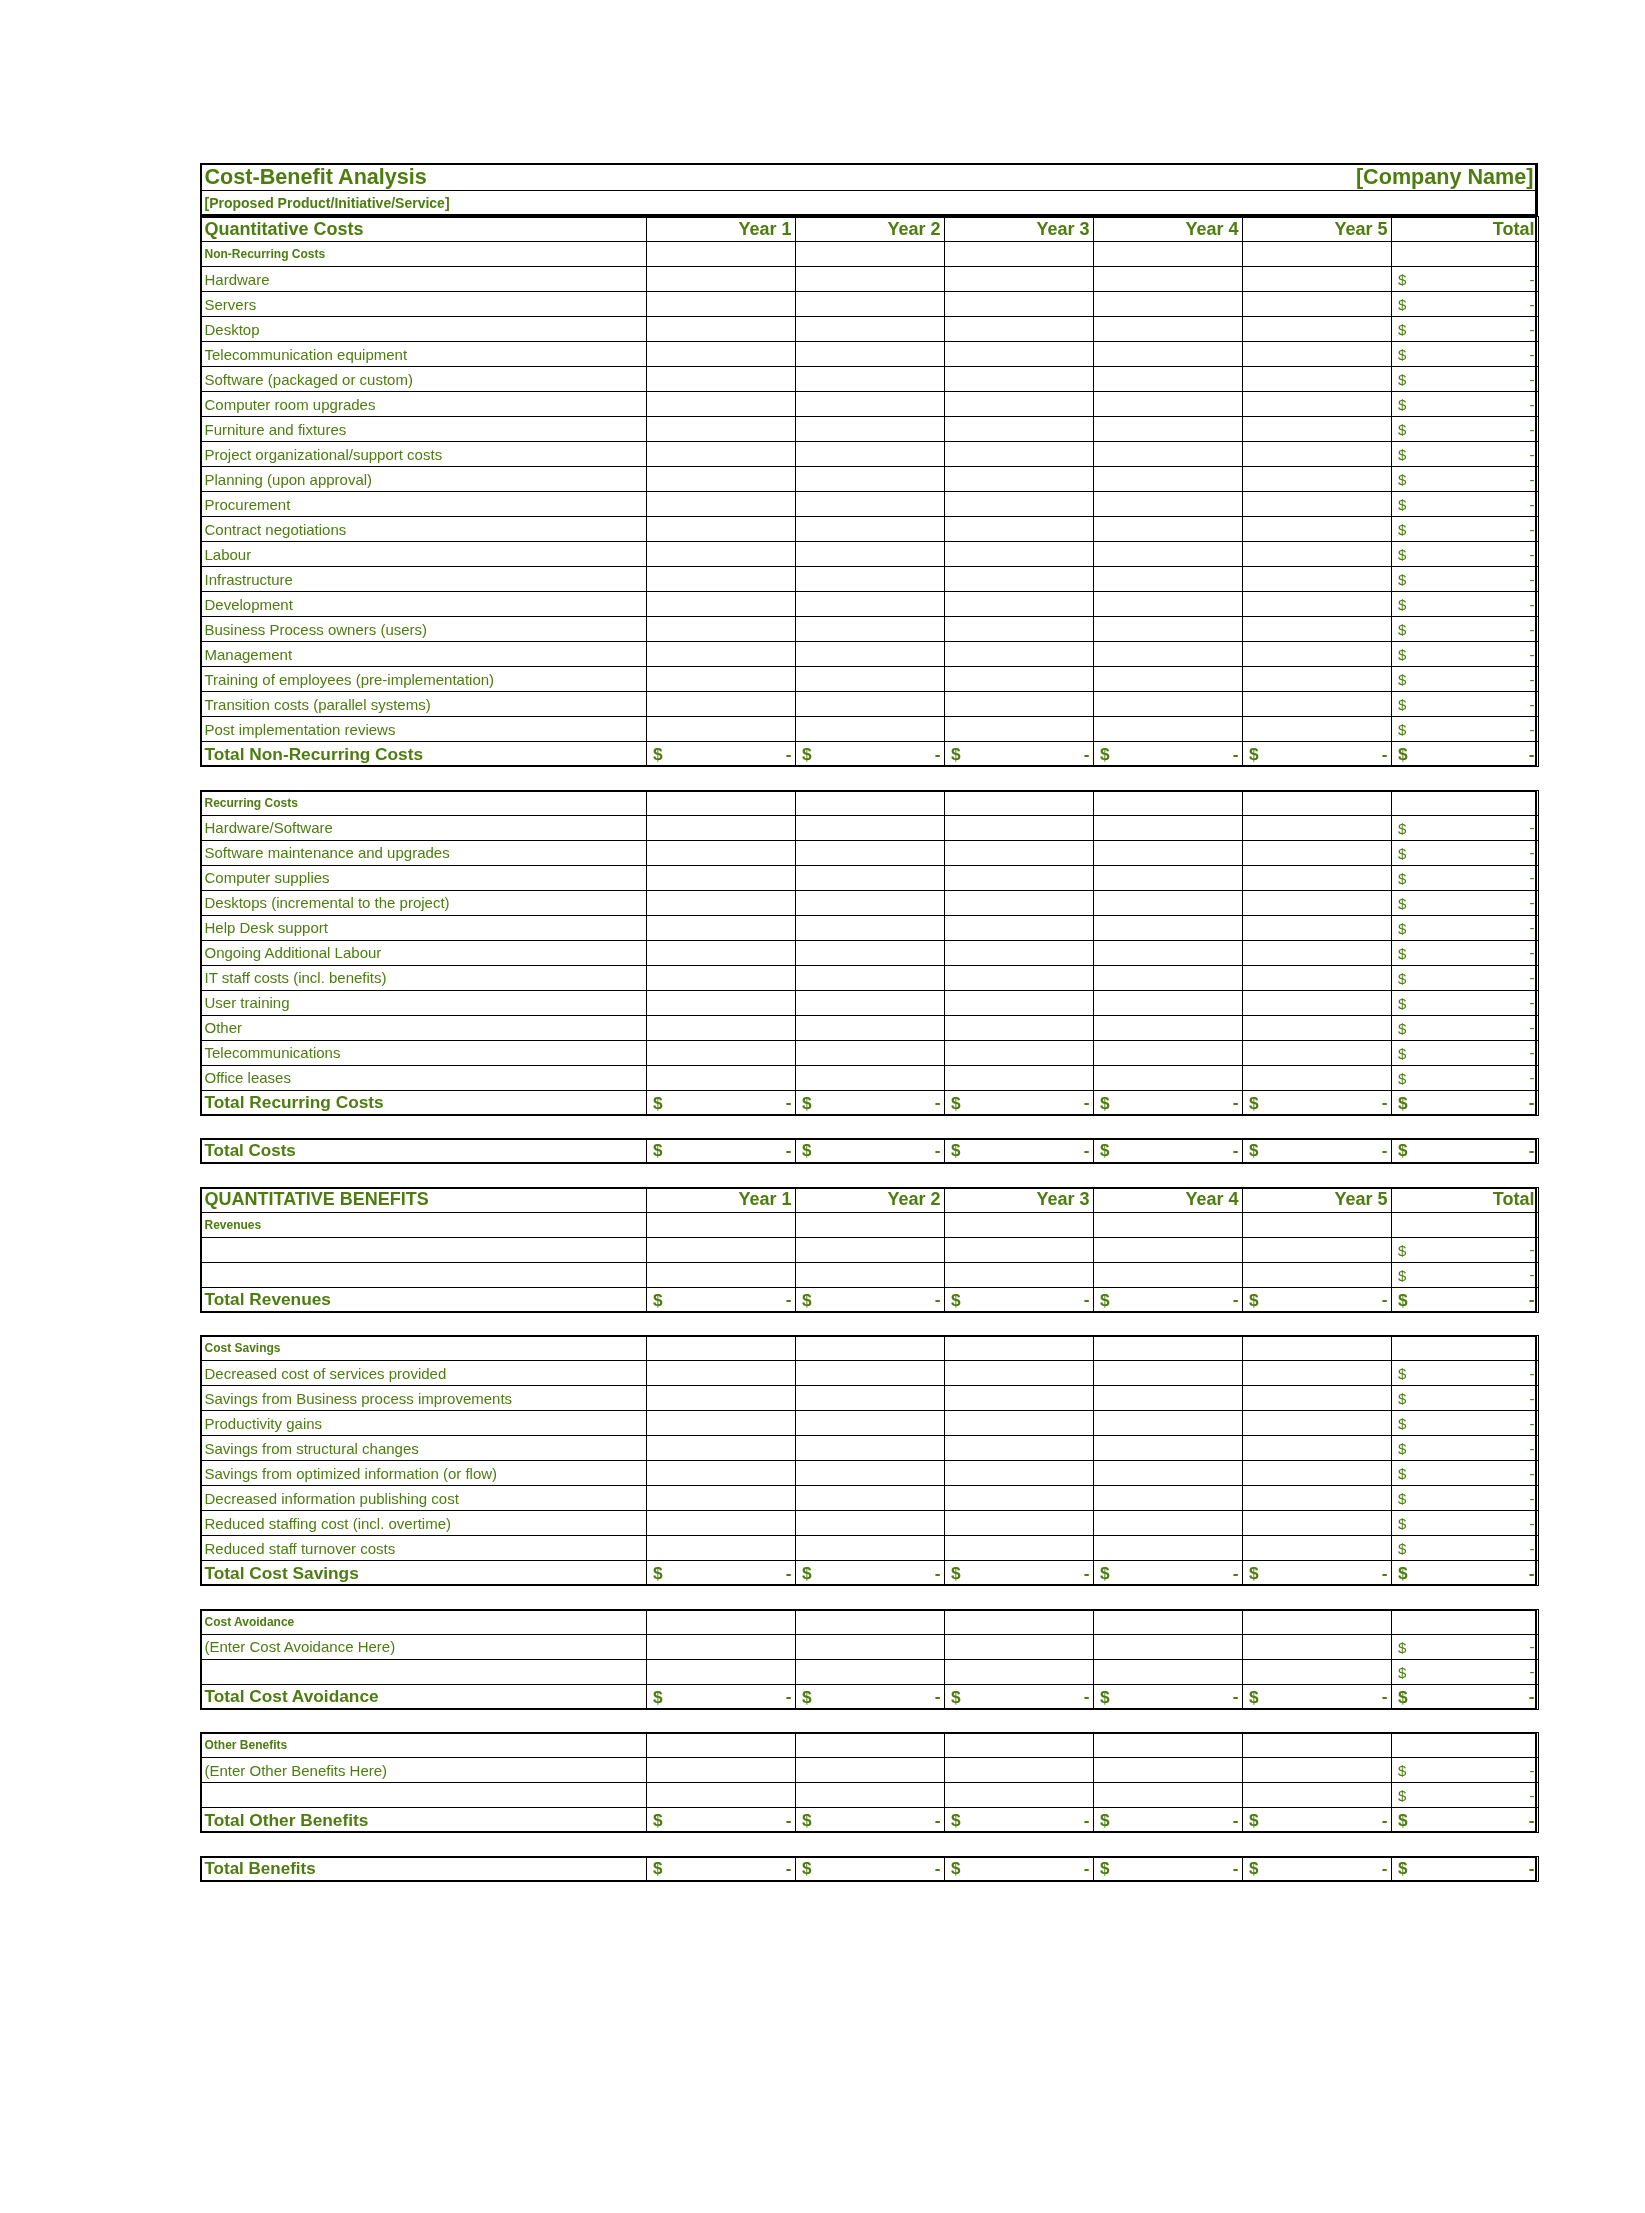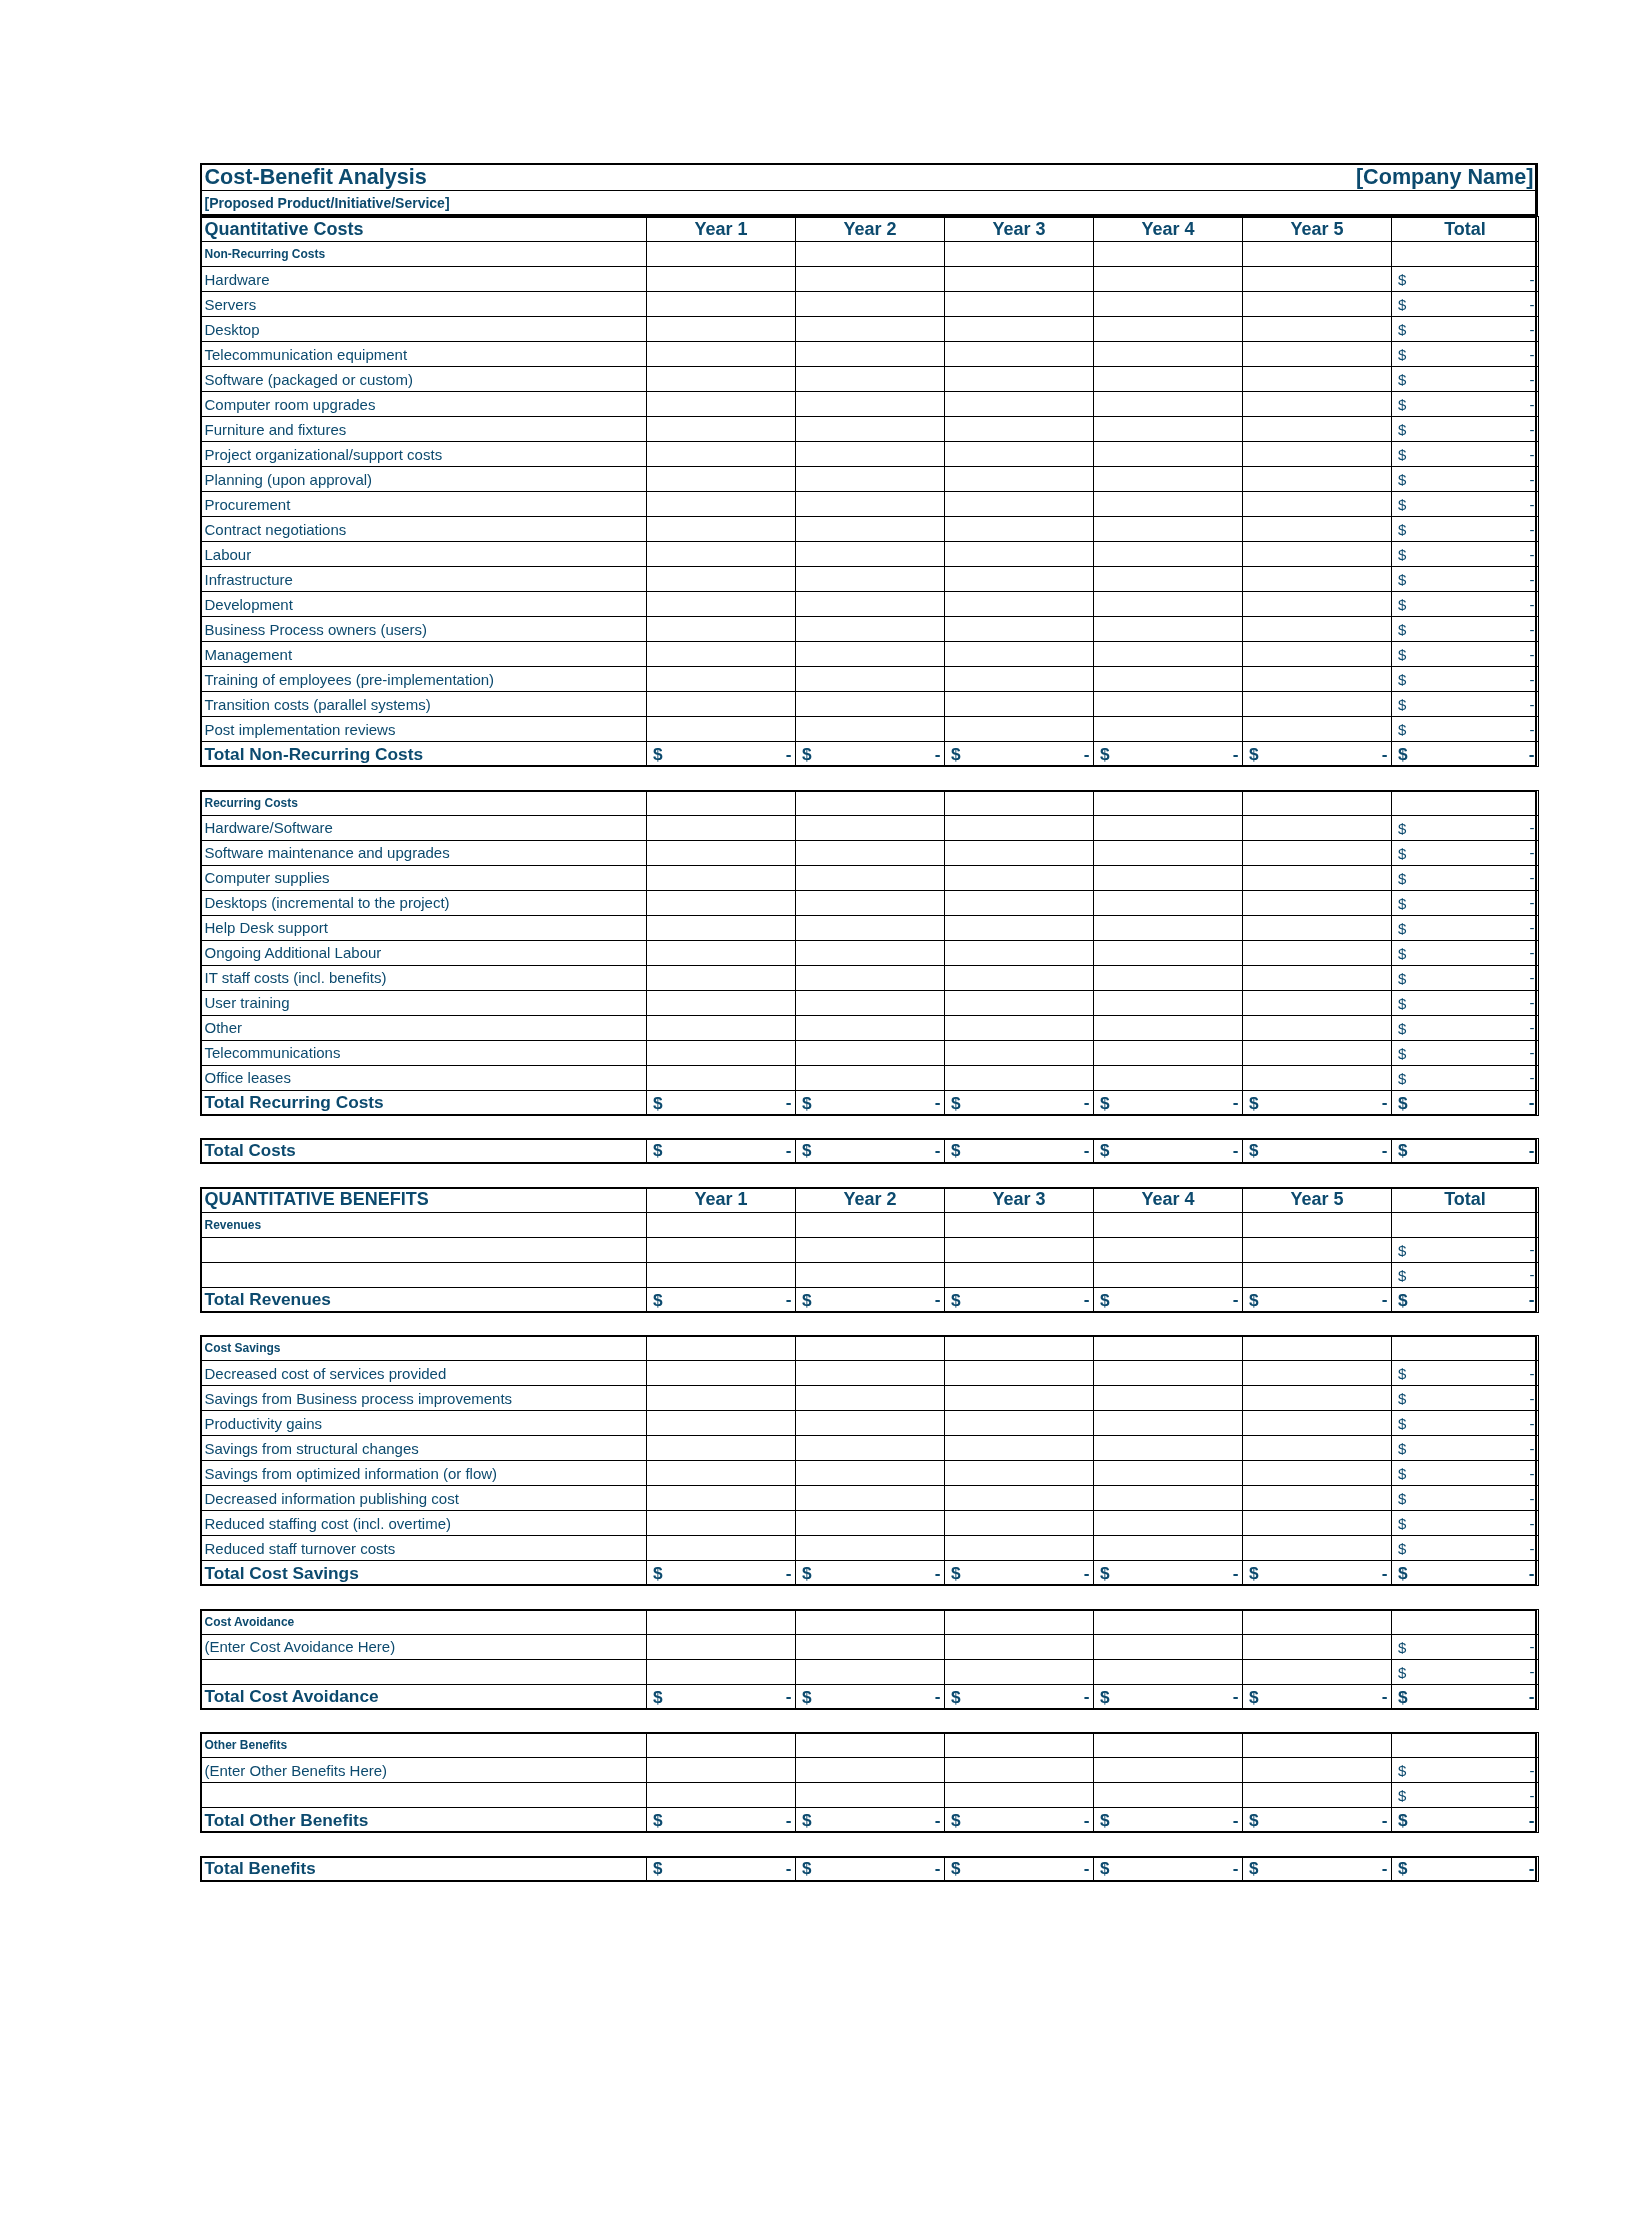--- a/index.html
+++ b/index.html
@@ -20,21 +20,21 @@
     left: 200px;
     top: 163px;
     width: 1337px;
   }
 
   table.cba {
     border-collapse: collapse;
     table-layout: fixed;
     width: 1337px;
     font-size: 15px;
-    color: #0c4a6e;
+    color: #4d7c0f;
   }
   table.cba td {
     border: 1.4px solid #000000;
     height: 25px;
     padding: 0 3.5px;
     vertical-align: middle;
     white-space: nowrap;
     overflow: hidden;
     background: #ffffff;
   }
@@ -81,21 +81,21 @@
     font-size: 17.3px;
     height: 28px;
   }
   .grand-row td {
     font-weight: bold;
     font-size: 17px;
     height: 28.5px;
   }
   .item-row td { font-size: 15px; }
 
-  .ctr { text-align: center; margin-left: 28px; }
+  .ctr { text-align: right; margin-left: 28px; }
 
   
   .money {
     position: relative;
     padding: 0 7.8px 0 6px;
   }
   .money .cur {
     position: absolute;
     left: 6px;
     top: 50%;

